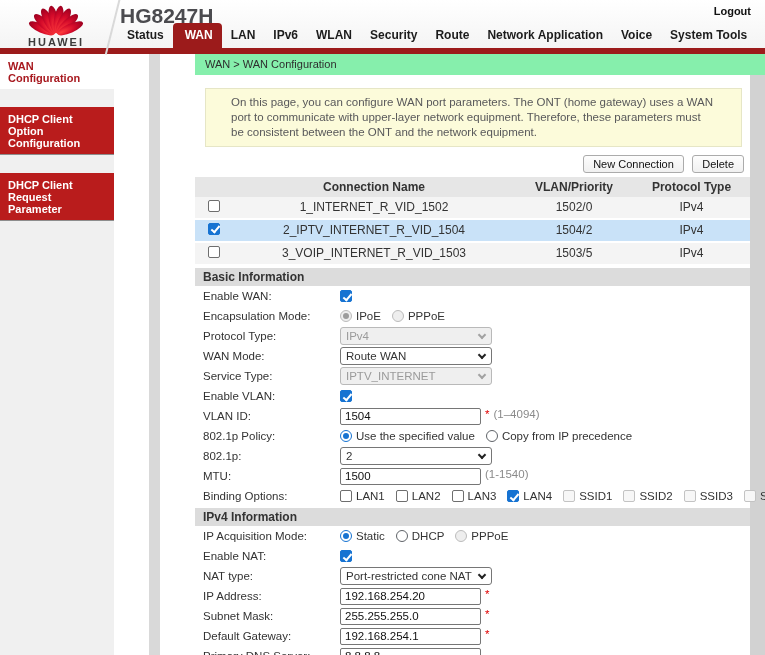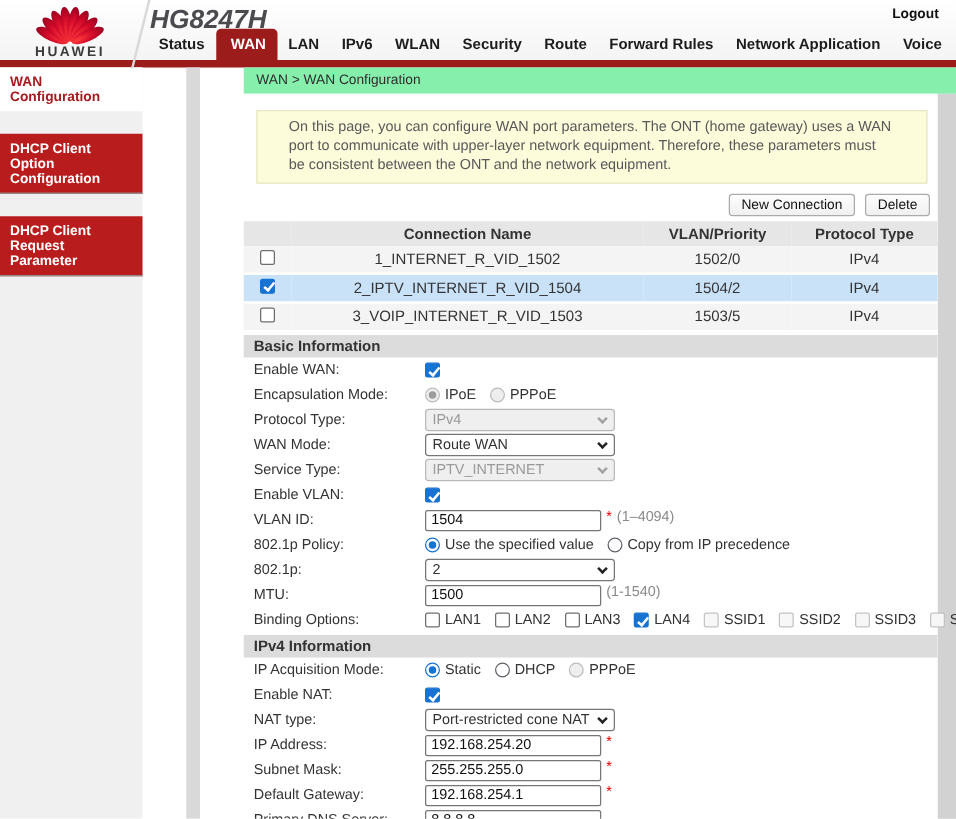--- a/index.html
+++ b/index.html
@@ -7,21 +7,21 @@
               font-family:"Liberation Sans", sans-serif; font-size:12px; color:#333; }
   .page { width:765px; height:655px; overflow:hidden; position:relative; }
 
   
   .header { height:48px; position:relative; background:linear-gradient(#ffffff,#f4f4f4); }
   .logo-block { position:absolute; left:10px; top:2px; width:92px; text-align:center; }
   .logo-block svg { display:block; margin:0 auto; }
   .brand-text { font-weight:bold; font-size:11px; letter-spacing:2px; color:#3c3c3c; margin-top:-2px; }
   .diag { position:absolute; left:100px; top:-4px; width:14px; height:58px;
           border-right:2px solid #d9d9d9; transform:rotate(14deg); }
-  .app-title { position:absolute; left:120px; top:4px; font-size:21px; font-weight:bold; color:#4b4b4f;font-style:italic; }
+  .app-title { position:absolute; left:120px; top:4px; font-size:21px; font-weight:bold; color:#4b4b4f; }
   .logout { position:absolute; right:14px; top:5px; font-size:11px; font-weight:bold; color:#111; cursor:pointer; }
   .nav { position:absolute; left:118px; bottom:0; right:0; display:flex; align-items:flex-end; }
   .tab { font-weight:bold; font-size:12px; color:#1c1c1c; padding:5px 9px 6px; cursor:pointer; white-space:nowrap; }
   .tab.active { background:#9c1b1b; color:#fff; border-radius:4px 4px 0 0;padding-left:12px; }
   .redbar { height:6px; background:#9c1b1b; }
 
   
   .main { display:flex; height:601px;gap:35px; }
   .sidebar { width:178px; background:#f0f0f0; }
   .side-item { font-weight:bold; font-size:11px; padding:6px 8px 5px; cursor:pointer; }
@@ -120,21 +120,20 @@
     <div class="app-title">HG8247H</div>
     <div class="logout">Logout</div>
     <div class="nav">
       <span class="tab">Status</span>
       <span class="tab active">WAN</span>
       <span class="tab">LAN</span>
       <span class="tab">IPv6</span>
       <span class="tab">WLAN</span>
       <span class="tab">Security</span>
       <span class="tab">Route</span>
-      <span class="tab">Forward Rules</span>
       <span class="tab">Network Application</span>
       <span class="tab">Voice</span>
       <span class="tab">System Tools</span>
     </div>
   </div>
   <div class="redbar"></div>
 
   <div class="main">
     <div class="sidebar">
       <div class="side-item active">WAN Configuration</div>

